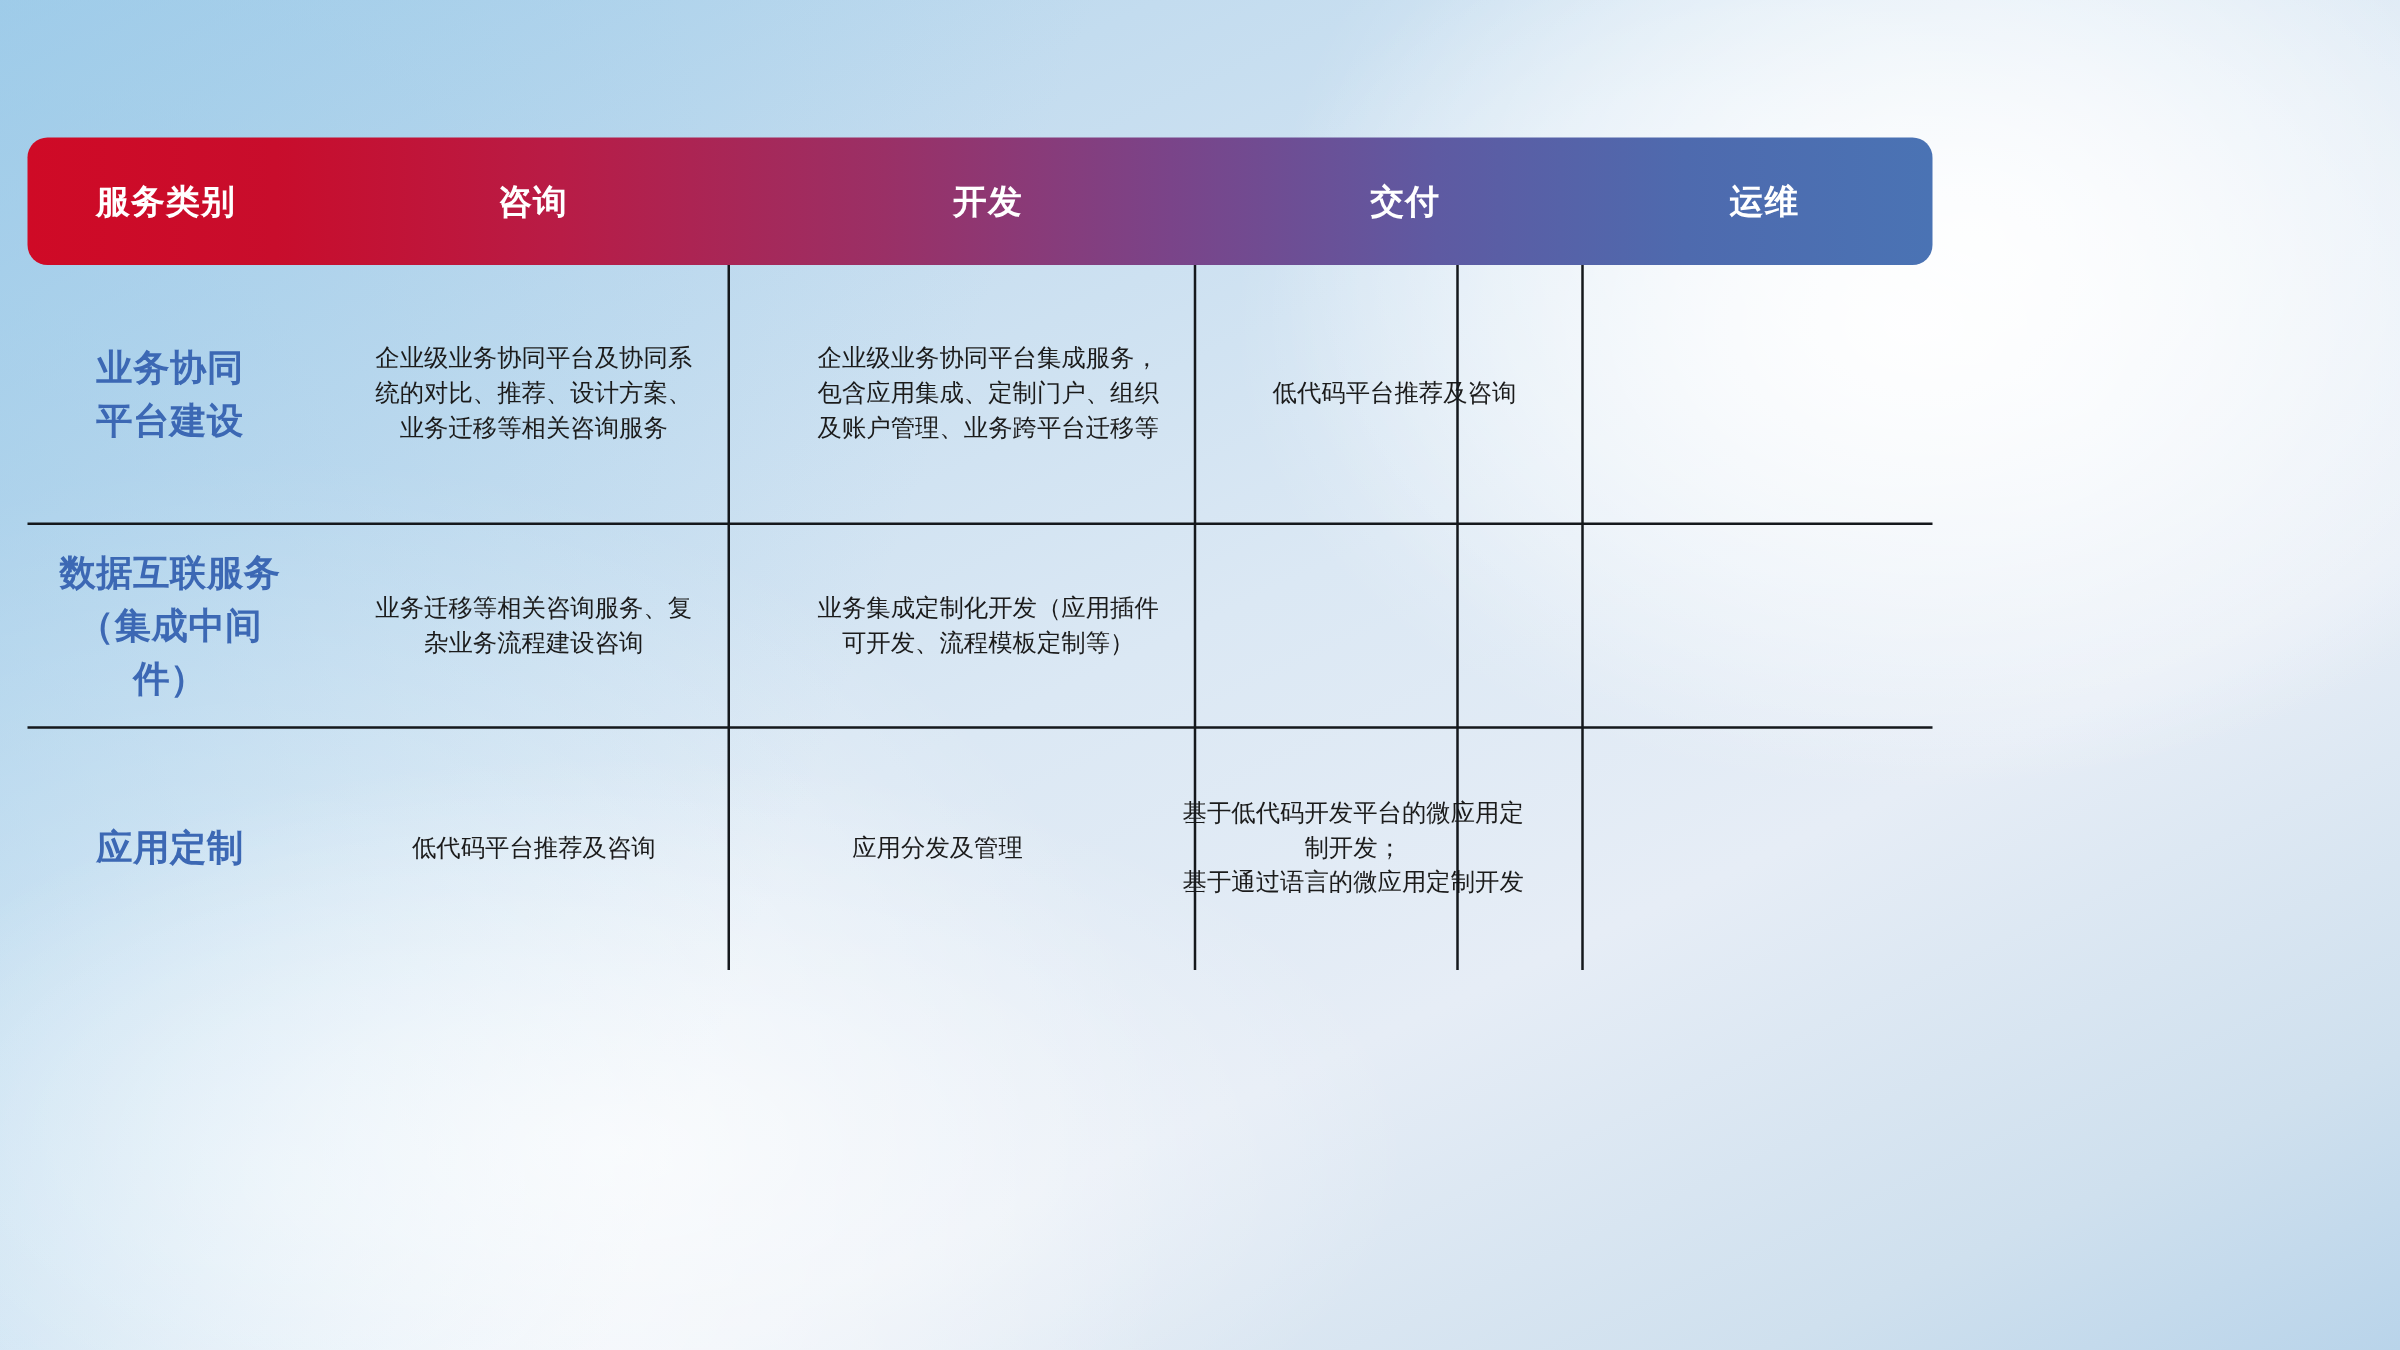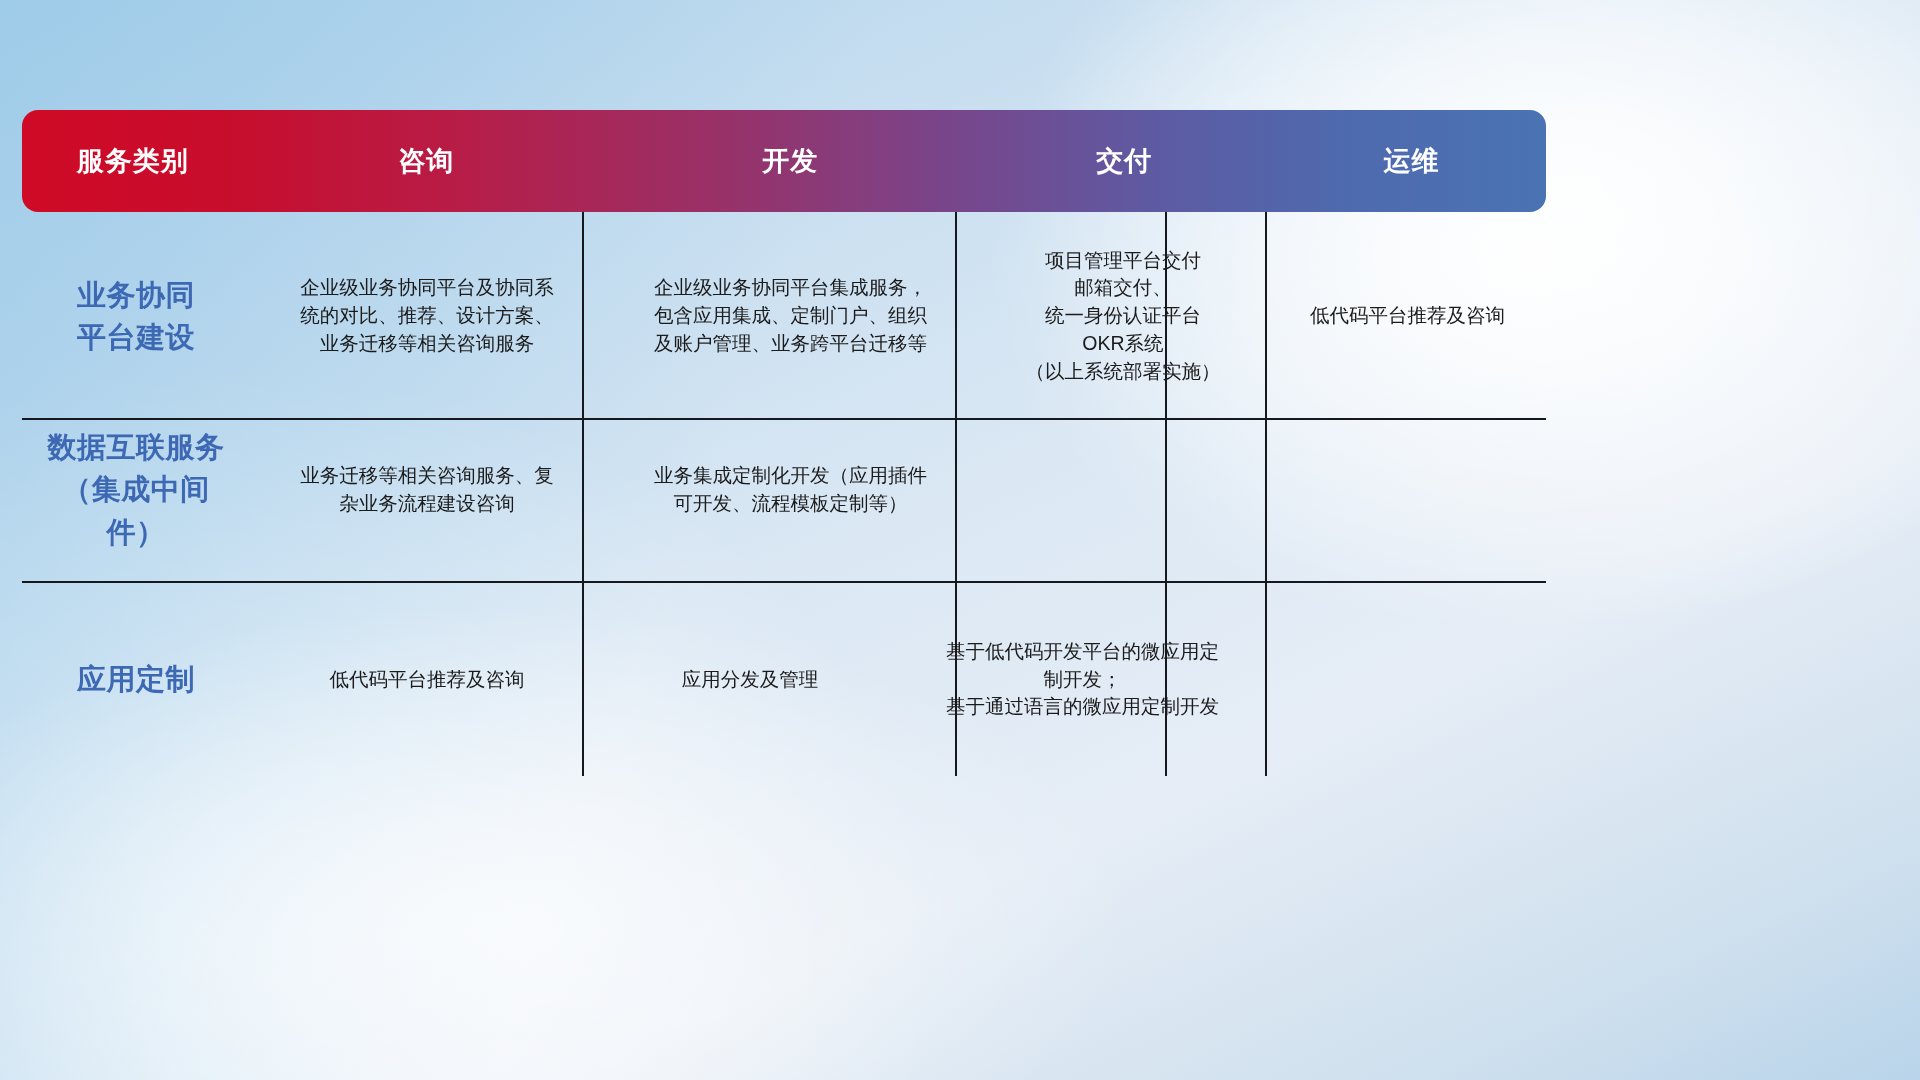--- a/index.html
+++ b/index.html
@@ -81,21 +81,21 @@
     width: 1524px;
     height: 564px;
   }
   .trow {
     position: absolute;
     left: 0;
     width: 1524px;
     display: flex;
   }
   .row-1 { top: 0px;   height: 208px; }
-  .row-2 { top: 196px; height: 163px; }
+  .row-2 { top: 208px; height: 163px; }
   .row-3 { top: 371px; height: 193px; }
 
   .td {
     display: flex;
     align-items: center;
     justify-content: center;
     text-align: center;
     padding: 6px 12px;
     font-size: 19.5px;
     line-height: 1.42;
@@ -145,25 +145,20 @@
 
     <div class="trow row-1">
       <div class="td td-label" style="width:228px">业务协同
 平台建设</div>
       <div class="td" style="width:354px">企业级业务协同平台及协同系
 统的对比、推荐、设计方案、
 业务迁移等相关咨询服务</div>
       <div class="td" style="width:373px">企业级业务协同平台集成服务，
 包含应用集成、定制门户、组织
 及账户管理、业务跨平台迁移等</div>
-      <div class="td" style="width:292px">项目管理平台交付
-邮箱交付、
-统一身份认证平台
-OKR系统
-（以上系统部署实施）</div>
       <div class="td" style="width:277px">低代码平台推荐及咨询</div>
     </div>
 
     <div class="trow row-2">
       <div class="td td-label" style="width:228px">数据互联服务
 （集成中间件）</div>
       <div class="td" style="width:354px">业务迁移等相关咨询服务、复
 杂业务流程建设咨询</div>
       <div class="td" style="width:373px">业务集成定制化开发（应用插件
 可开发、流程模板定制等）</div>

